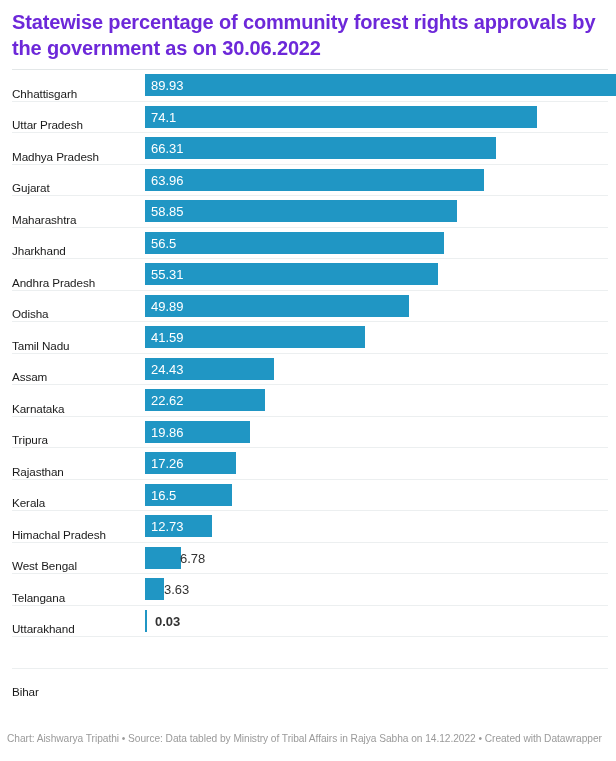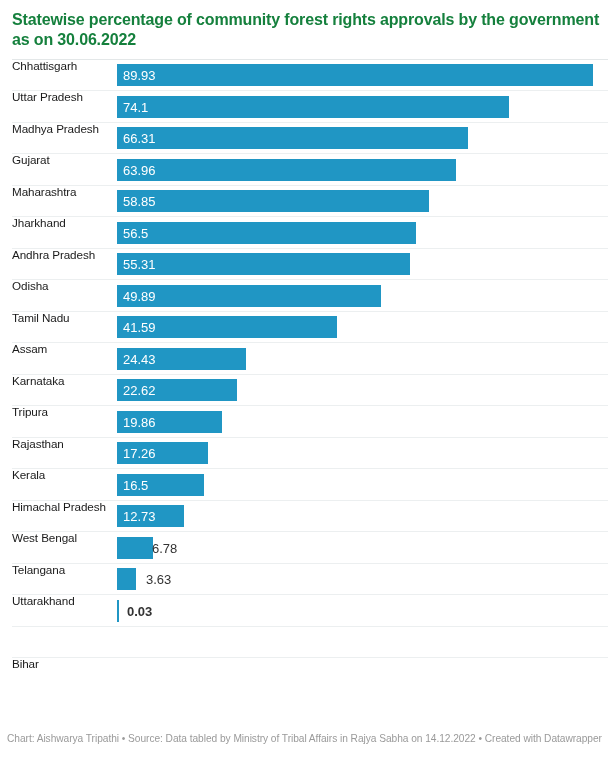--- a/index.html
+++ b/index.html
@@ -15,37 +15,38 @@
     overflow: hidden;
   }
   .chart-wrap {
     width: 616px;
     height: 761px;
     box-sizing: border-box;
     padding: 0 8px 0 12px;
     position: relative;
   }
   .chart-title {
-    font-size: 16px;
+    font-size: 20px;
     font-weight: bold;
     line-height: 1.28;
     letter-spacing: -0.15px;
-    color: #15803d;
+    color: #6d28d9;
     padding: 10px 0 8px 0;
     margin: 0;
   }
   .rows {
     position: relative;
   }
   .row {
     position: relative;
     height: 30.5px;
     display: flex;
-    align-items: flex-start;
+    align-items: flex-end;
     border-top: 1px solid #eceff0;
+    gap: 28px;
   }
   .row:first-child {
     border-top: 1px solid #e3e7e8;
   }
   .row-label {
     width: 105px;
     min-width: 105px;
     font-size: 11.7px;
     color: #1a1a1a;
     line-height: 1.1;
@@ -212,21 +213,21 @@
         <div class="row-label">West Bengal</div>
         <div class="bar-area">
           <div class="bar" style="width: 35.8898px;"></div>
           <span class="bar-value outside" style="left: 35px;">6.78</span>
         </div>
       </div>
       <div class="row">
         <div class="row-label">Telangana</div>
         <div class="bar-area">
           <div class="bar" style="width: 19.2153px;"></div>
-          <span class="bar-value outside" style="left: 29px;">3.63</span>
+          <span class="bar-value outside" style="left: 19px;">3.63</span>
         </div>
       </div>
       <div class="row">
         <div class="row-label">Uttarakhand</div>
         <div class="bar-area">
           <div class="bar" style="width: 1.6px;"></div>
           <span class="bar-value outside" style="left: 10px; font-weight: bold;">0.03</span>
         </div>
       </div>
       <div class="row-gap"></div>

